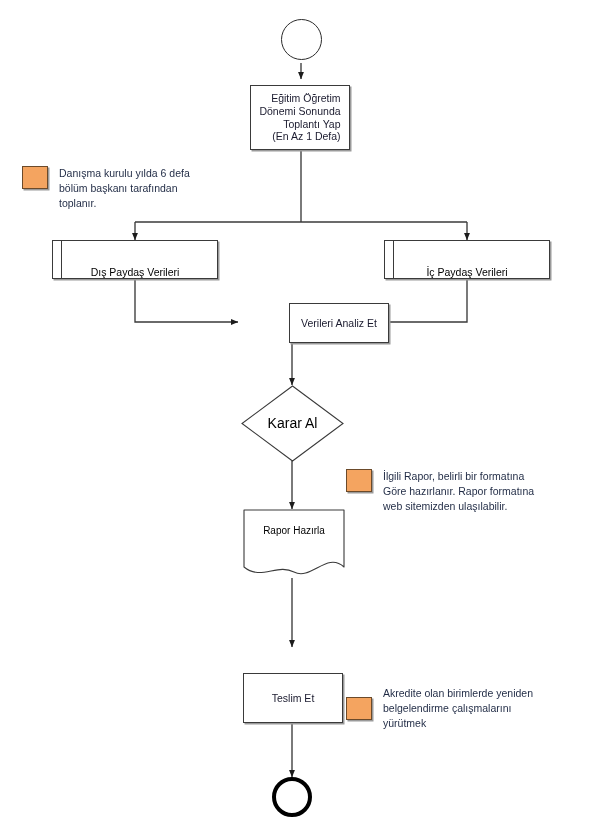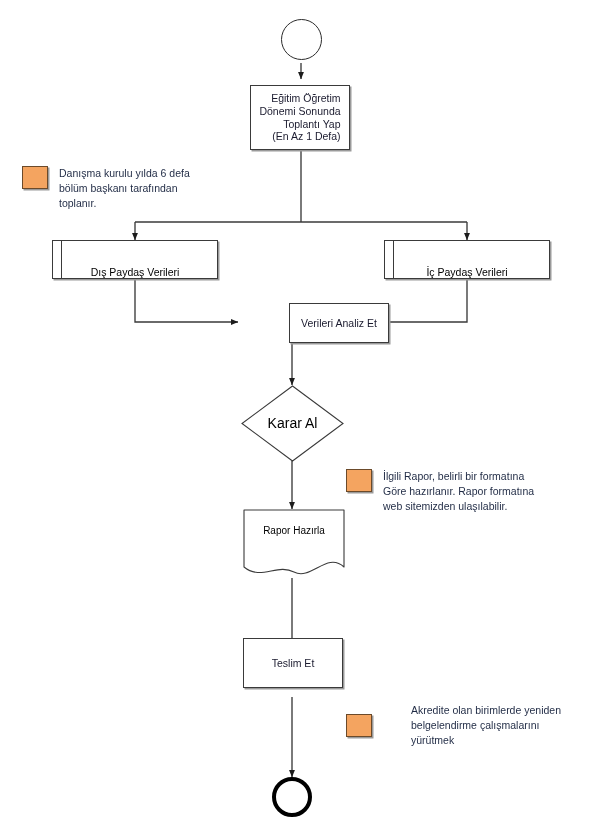--- a/index.html
+++ b/index.html
@@ -207,21 +207,21 @@
 
   <div class="node-doc" style="left:243px; top:509px; width:102px; height:70px;">
     <svg width="104" height="72" viewBox="0 0 104 72" xmlns="http://www.w3.org/2000/svg">
       <path d="M1,1 L101,1 L101,58 C84,42 68,72 51,63 C34,54 18,72 1,58 Z" fill="#ffffff" stroke="#3a3a3a" stroke-width="1.1" stroke-linejoin="round"></path>
     </svg>
     <div class="doc-text" style="font-size:10px;">
       <span class="node-label">Rapor Hazırla</span>
     </div>
   </div>
 
-  <div class="node node-rect" style="left:243px; top:638px; width:100px; height:50px; font-size:10.5px;">
+  <div class="node node-rect" style="left:243px; top:673px; width:100px; height:50px; font-size:10.5px;">
     <span class="node-label">Teslim Et</span>
   </div>
 
   <div class="term term-end" style="left:272px; top:777px; width:40px; height:40px;">
     
   </div>
 
   <div class="annot" style="left:22px; top:166px; width:210px;">
     <div class="annot-swatch" style="background:#F4A460;"></div>
     <div class="annot-text">Danışma kurulu yılda 6 defa
@@ -230,20 +230,20 @@
   </div>
 
   <div class="annot" style="left:346px; top:469px; width:228px;">
     <div class="annot-swatch" style="background:#F4A460;"></div>
     <div class="annot-text">İlgili Rapor, belirli bir formatına
 Göre hazırlanır. Rapor formatına
 web sitemizden ulaşılabilir.</div>
   </div>
 
 
-  <div class="annot" style="left:346px; top:703px; width:228px;gap:28px;">
+  <div class="annot" style="left:346px; top:686px; width:228px;">
     <div class="annot-swatch" style="background:#F4A460; margin-top:11px;"></div>
     <div class="annot-text">Akredite olan birimlerde yeniden
 belgelendirme çalışmalarını
 yürütmek</div>
   </div>
 
 </div>
 
 </body></html>

